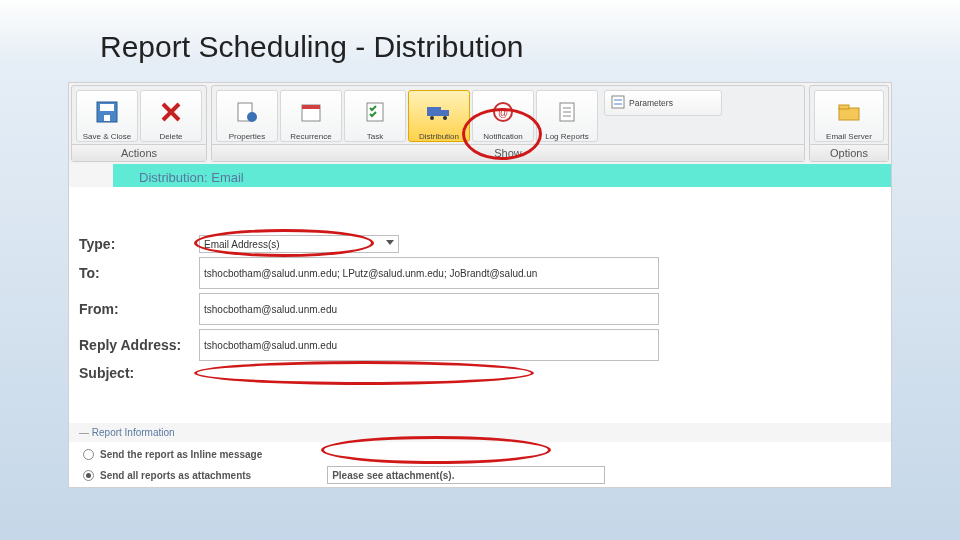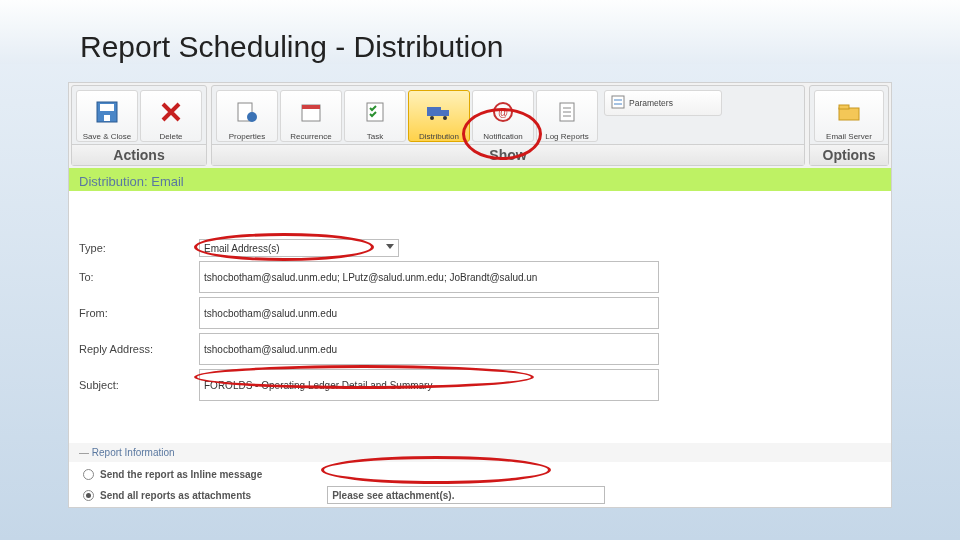--- a/index.html
+++ b/index.html
@@ -5,21 +5,21 @@
   * { box-sizing: border-box; margin: 0; padding: 0; }
   body {
     width: 960px; height: 540px;
     background: linear-gradient(to bottom, #eaf1f8 0%, #c5d7e8 100%);
     font-family: Arial, sans-serif;
     font-size: 11px; color: #333;
     overflow: hidden;
   }
   .title {
     font-size: 30px; font-weight: 400; color: #222;
-    padding: 30px 0 0 80px;
+    padding: 30px 0 0 100px;
     background: linear-gradient(to bottom, #fdfefe, #e5edf5);
   }
   .workspace {
     margin: 18px 68px 0 68px;
     background: #f5f5f5;
     border: 1px solid #d0d0d0;
   }
   .ribbon {
     display: flex; gap: 4px; padding: 2px;
     background: #f2f2f2;
@@ -46,38 +46,38 @@
   }
   .ribbon-btn .icon { flex:1; display:flex; align-items:center; justify-content:center; }
   .ribbon-small {
     display:flex; align-items:center; gap:4px;
     width: 118px; height: 26px; padding: 0 6px;
     border:1px solid #d8d8d8; background:linear-gradient(#fff,#f2f2f2);
     border-radius:3px; font-size:8.5px; color:#444; cursor:pointer;
   }
   .ribbon-col { display:flex; flex-direction:column; gap:4px; }
   .ribbon-footer {
-    text-align: center; font-size: 14px; color: #555;
+    text-align: center; font-size: 11px; color: #555;
     background: linear-gradient(#f4f4f4,#e6e6e6);
     border-top: 1px solid #d0d0d0;
     padding: 2px 0;
-    font-weight: bold;
   }
   .panel-title {
-    font-size: 13px; color: #5a78a0; padding: 6px 10px 2px 10px;
-    background:#bef264;
+    font-size: 13px; color: #5a78a0; padding: 6px 10px 2px 26px;
+    background:#5eead4;
+    margin-left:44px;
   }
   .section-header {
     font-size: 10px; color: #5a78a0; padding: 4px 10px;
     background:#f5f5f5;
   }
   .section-header::before { content:"— "; color:#888; }
   .form-area { background:#fff; padding: 6px 10px 10px 10px; }
   .form-row { display:flex; align-items:center; margin: 4px 0; position:relative;}
-  .form-label { width: 120px; font-size: 11px; color:#444; }
+  .form-label { width: 120px; font-size: 14px; color:#444;font-weight:bold; }
   .form-input {
     flex:1; max-width: 460px; height: 32px;
     border:1px solid #bfbfbf; background:#fff; font-size:10px;
     padding: 0 4px; color:#333;
   }
   .form-select {
     flex:1; max-width: 200px; height: 18px; position:relative;
     border:1px solid #bfbfbf; background:#fff; font-size:10px; padding:0 4px;
     display:flex; align-items:center; cursor:pointer;
   }
@@ -247,21 +247,20 @@
     <div class="form-row">
       <div class="form-label">From:</div>
       <input class="form-input" value="tshocbotham@salud.unm.edu" style="">
     </div>
     <div class="form-row">
       <div class="form-label">Reply Address:</div>
       <input class="form-input" value="tshocbotham@salud.unm.edu" style="">
     </div>
     <div class="form-row">
       <div class="form-label">Subject:</div>
-      <input class="form-input" value="FOROLDS - Operating Ledger Detail and Summary" style="">
       <span class="circle-annot" style="left:115px; top:-4px; width:340px; height:24px;"></span>
     </div>
   </div>
 
   <div style="height:28px;background:#fff"></div>
   <div class="section-header">Report Information</div>
 
   <div style="background:#fff; padding:4px 4px 0 4px; position:relative;">
     <div class="radio-row">
       <span class="radio-circle"></span>

